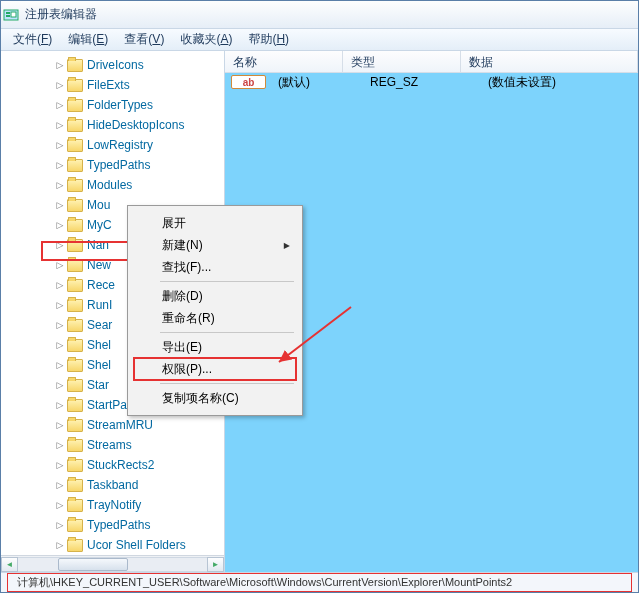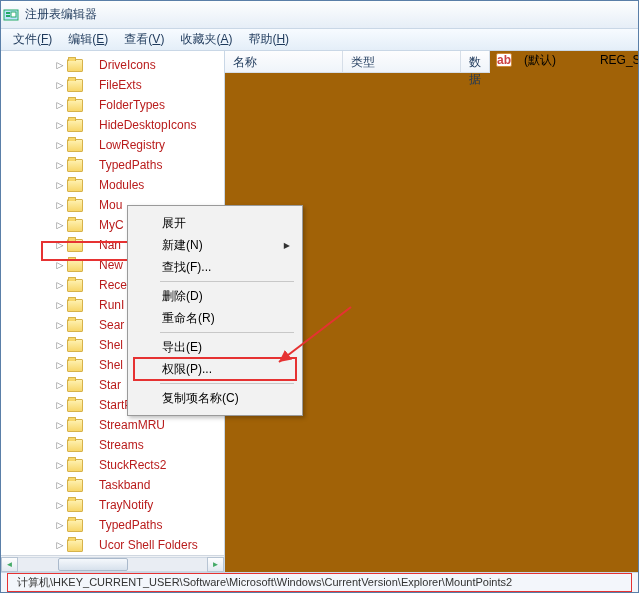--- a/index.html
+++ b/index.html
@@ -13,29 +13,29 @@
 .menubar .mitem u { text-decoration: underline; }
 .body { flex: 1; display: flex; min-height: 0; }
 .treepane { width: 224px; border-right: 1px solid #c9d7e6; overflow: hidden; position: relative; background:#fff; }
 .treeinner { padding: 4px 0 0 0; }
 .tree { list-style: none; }
 .tree li { white-space: nowrap; }
 .node { display: flex; align-items: center; height: 20px; padding-left: 54px; position: relative; }
 .arrow { width: 10px; height: 10px; margin-right: 2px; display: inline-flex; align-items: center; justify-content: center; color:#7a7a7a; font-size:9px; }
 .folder { width: 16px; height: 13px; margin-right: 4px; background: linear-gradient(#fff2b2,#f7d66b); border: 1px solid #d6b24a; border-radius: 1px; position: relative; }
 .folder:before { content:""; position:absolute; top:-3px; left:0; width:6px; height:3px; background:#f7d66b; border:1px solid #d6b24a; border-bottom:none; border-radius:1px 1px 0 0; }
-.nlabel { color:#b91c1c;margin-left:12px; }
+.nlabel { color:#0369a1; }
 .highlight-box { position:absolute; border:2px solid #e63232; pointer-events:none; }
-.listpane { flex:1; display:flex; flex-direction:row; background:#a16207; overflow:hidden; }
+.listpane { flex:1; display:flex; flex-direction:column; background:#7dd3fc; overflow:hidden; }
 .listheader { height: 22px; display:flex; background: linear-gradient(#fdfdfe,#eff4fa); border-bottom:1px solid #d6dee8; }
 .listheader .col { padding: 3px 8px; border-right:1px solid #d6dee8; color:#1e395b; }
 .col-name{width:118px;} .col-type{width:118px;} .col-data{flex:1;}
 .listrow { display:flex; align-items:center; height:18px; padding: 0; }
 .listrow .cell { padding: 12px 8px; }
-.valicon { width:16px; height:14px; border:1px solid #d08a3a; background:#fff; display:inline-flex; align-items:center; justify-content:center; color:#c44; font-size:12px; font-weight:bold; margin-left:6px; margin-right:4px; border-radius:2px; }
+.valicon { width:35px; height:14px; border:1px solid #d08a3a; background:#fff; display:inline-flex; align-items:center; justify-content:center; color:#c44; font-size:10px; font-weight:bold; margin-left:6px; margin-right:4px; border-radius:2px; }
 .ctxmenu { position:absolute; left:126px; top:204px; width:176px; background:#f2f2f2; border:1px solid #9a9a9a; box-shadow:2px 2px 4px rgba(0,0,0,.25); padding:6px; z-index:10; }
 .ctxmenu .mi { height:22px; display:flex; align-items:center; padding:0 18px 0 28px; color:#000; position:relative; }
 .ctxmenu .mi.sub:after { content:"▶"; position:absolute; right:6px; font-size:8px; color:#333; }
 .ctxmenu .sep { height:1px; background:#c8c8c8; margin:3px 2px 3px 26px; }
 .ctxmenu .mi.hl { outline:2px solid #e63232; outline-offset:-1px; }
 .arrowline { position:absolute; z-index:20; pointer-events:none; }
 .statusbar { height:20px; border-top:1px solid #c9d7e6; background:#f3f6fb; display:flex; align-items:center; padding:0 6px; }
 .statusbar .path { color:#333; font-size:11px; border:1px solid #e63232; padding:1px 9px; flex:1; white-space:nowrap; overflow:hidden; }
 .hscroll { height:17px; background:#eef1f5; border-top:1px solid #d0d7e0; display:flex; align-items:center; }
 .hscroll .btn { width:17px; height:15px; background:linear-gradient(#fdfdfe,#e2e9f1); border:1px solid #b7c4d3; display:flex; align-items:center; justify-content:center; font-size:8px; color:#4a6; }

